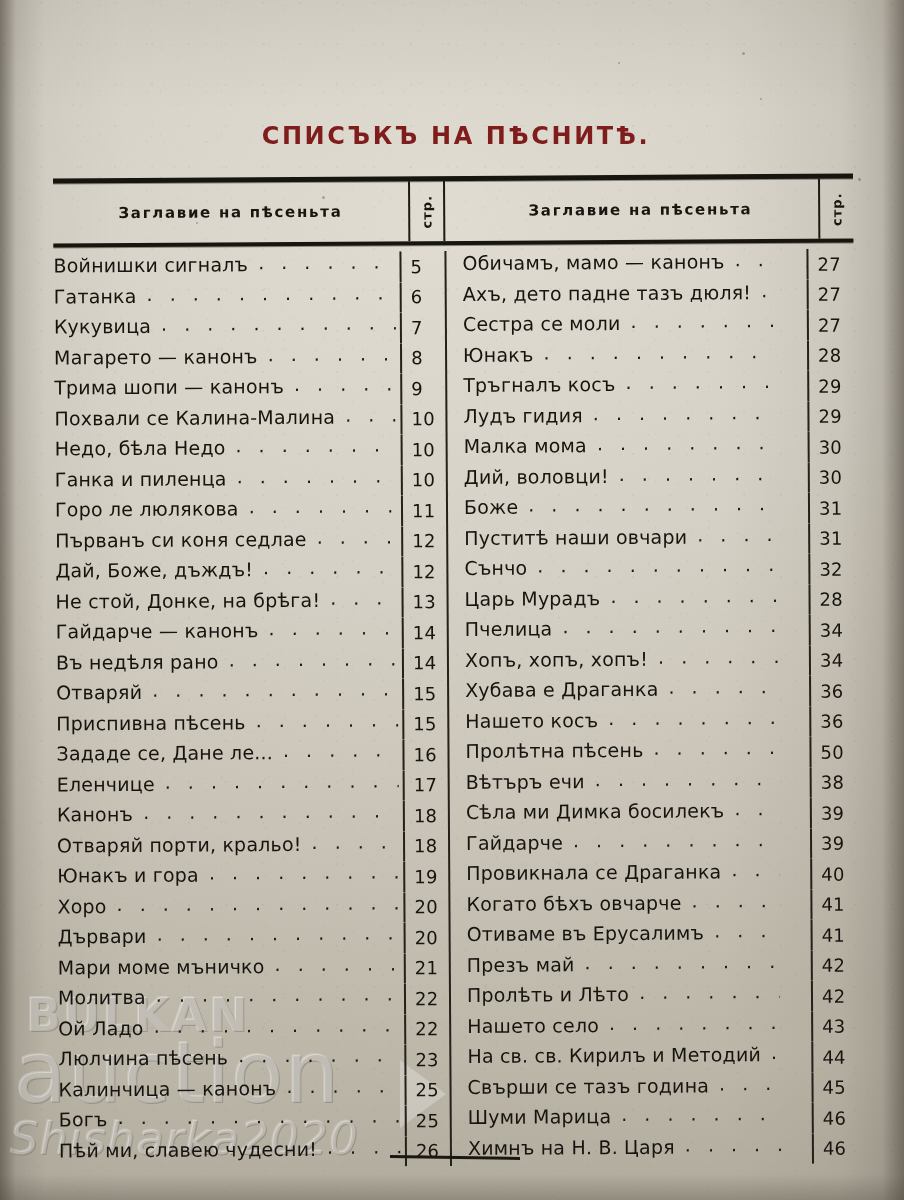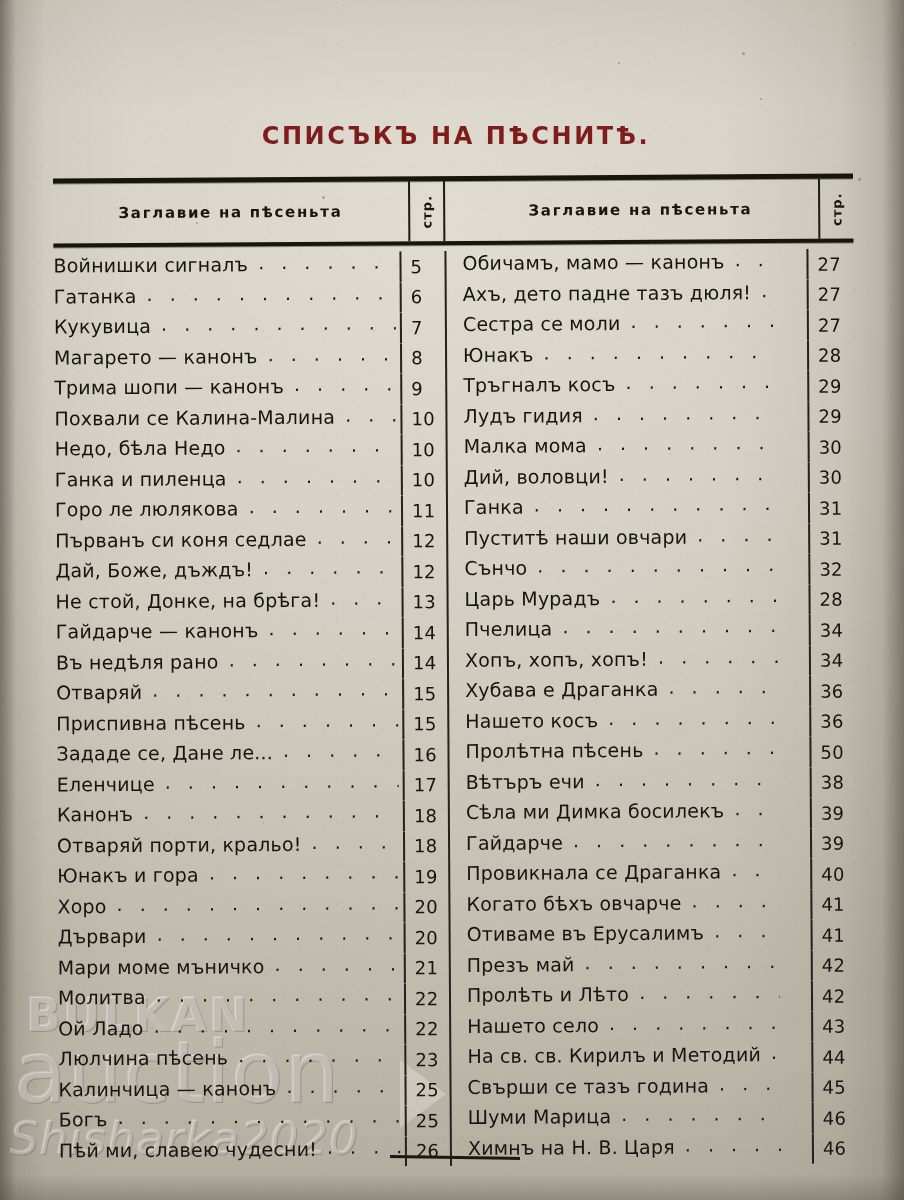--- a/index.html
+++ b/index.html
@@ -459,21 +459,21 @@
             <span class="title">Малка мома</span>
             <span class="leader"></span>
             <span class="pg">30</span>
           </div>
           <div class="entry">
             <span class="title">Дий, воловци!</span>
             <span class="leader"></span>
             <span class="pg">30</span>
           </div>
           <div class="entry">
-            <span class="title">Ганка</span>
+            <span class="title">Боже</span>
             <span class="leader"></span>
             <span class="pg">31</span>
           </div>
           <div class="entry">
             <span class="title">Пуститѣ наши овчари</span>
             <span class="leader"></span>
             <span class="pg">31</span>
           </div>
           <div class="entry">
             <span class="title">Сънчо</span>

